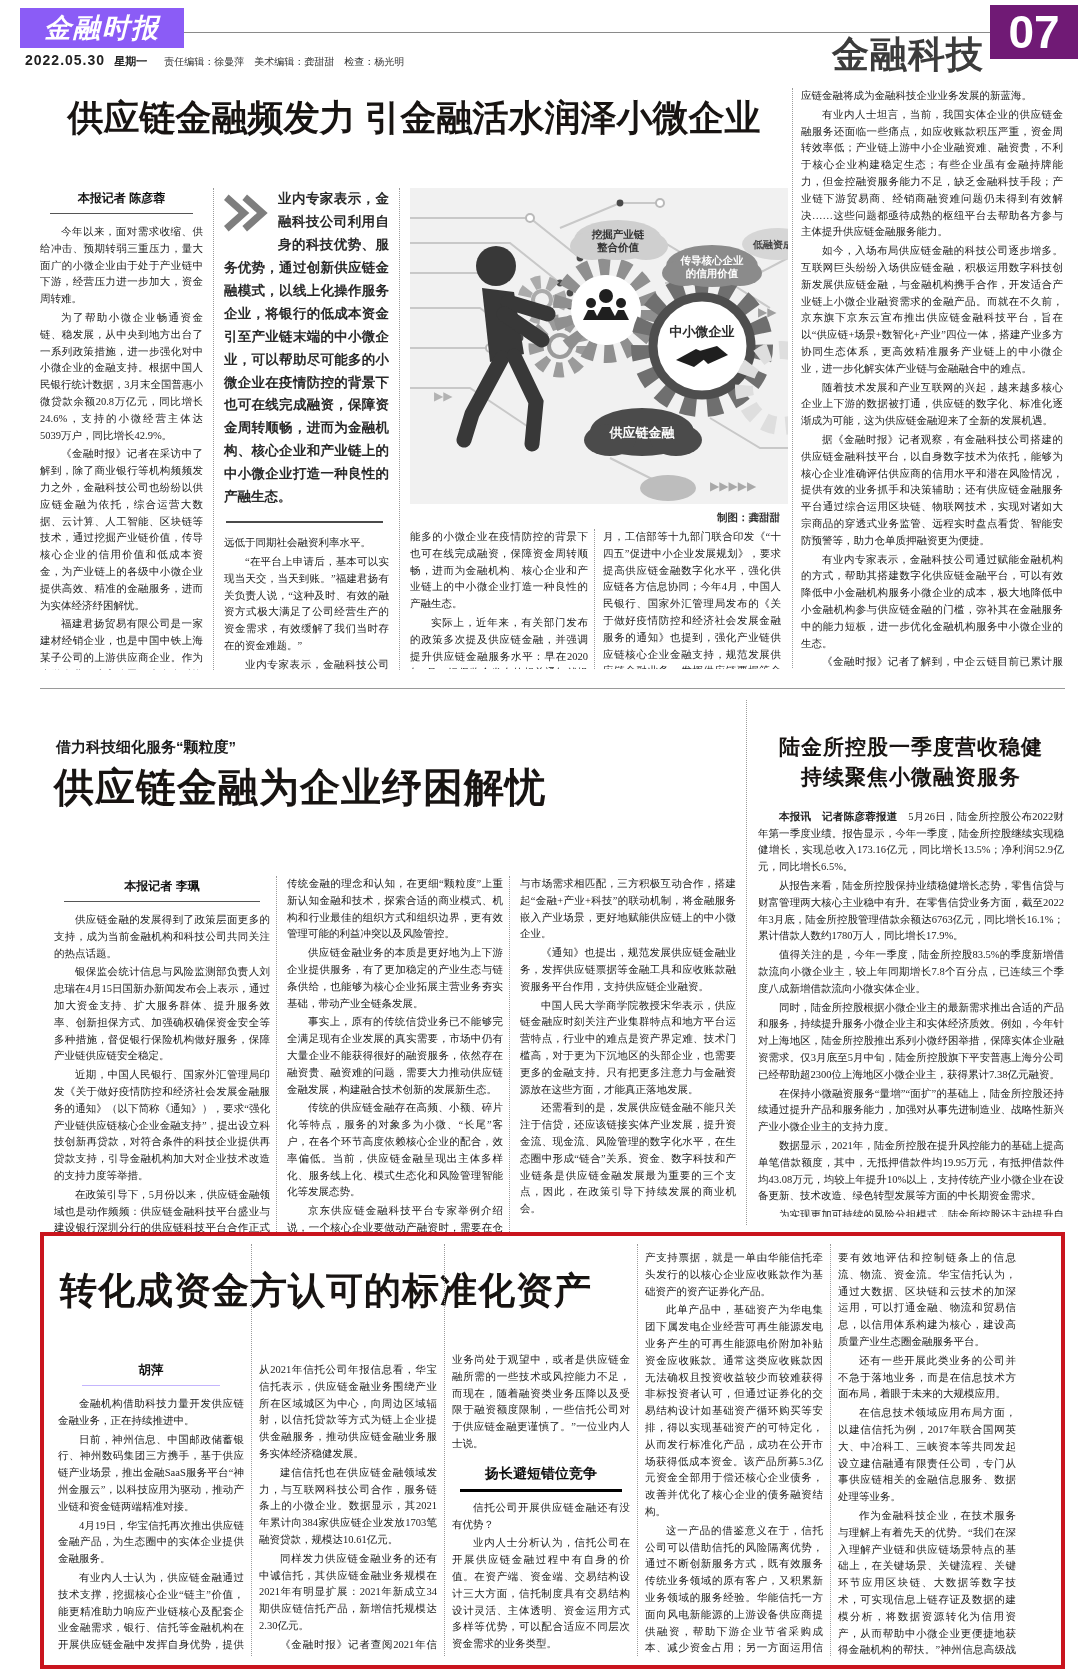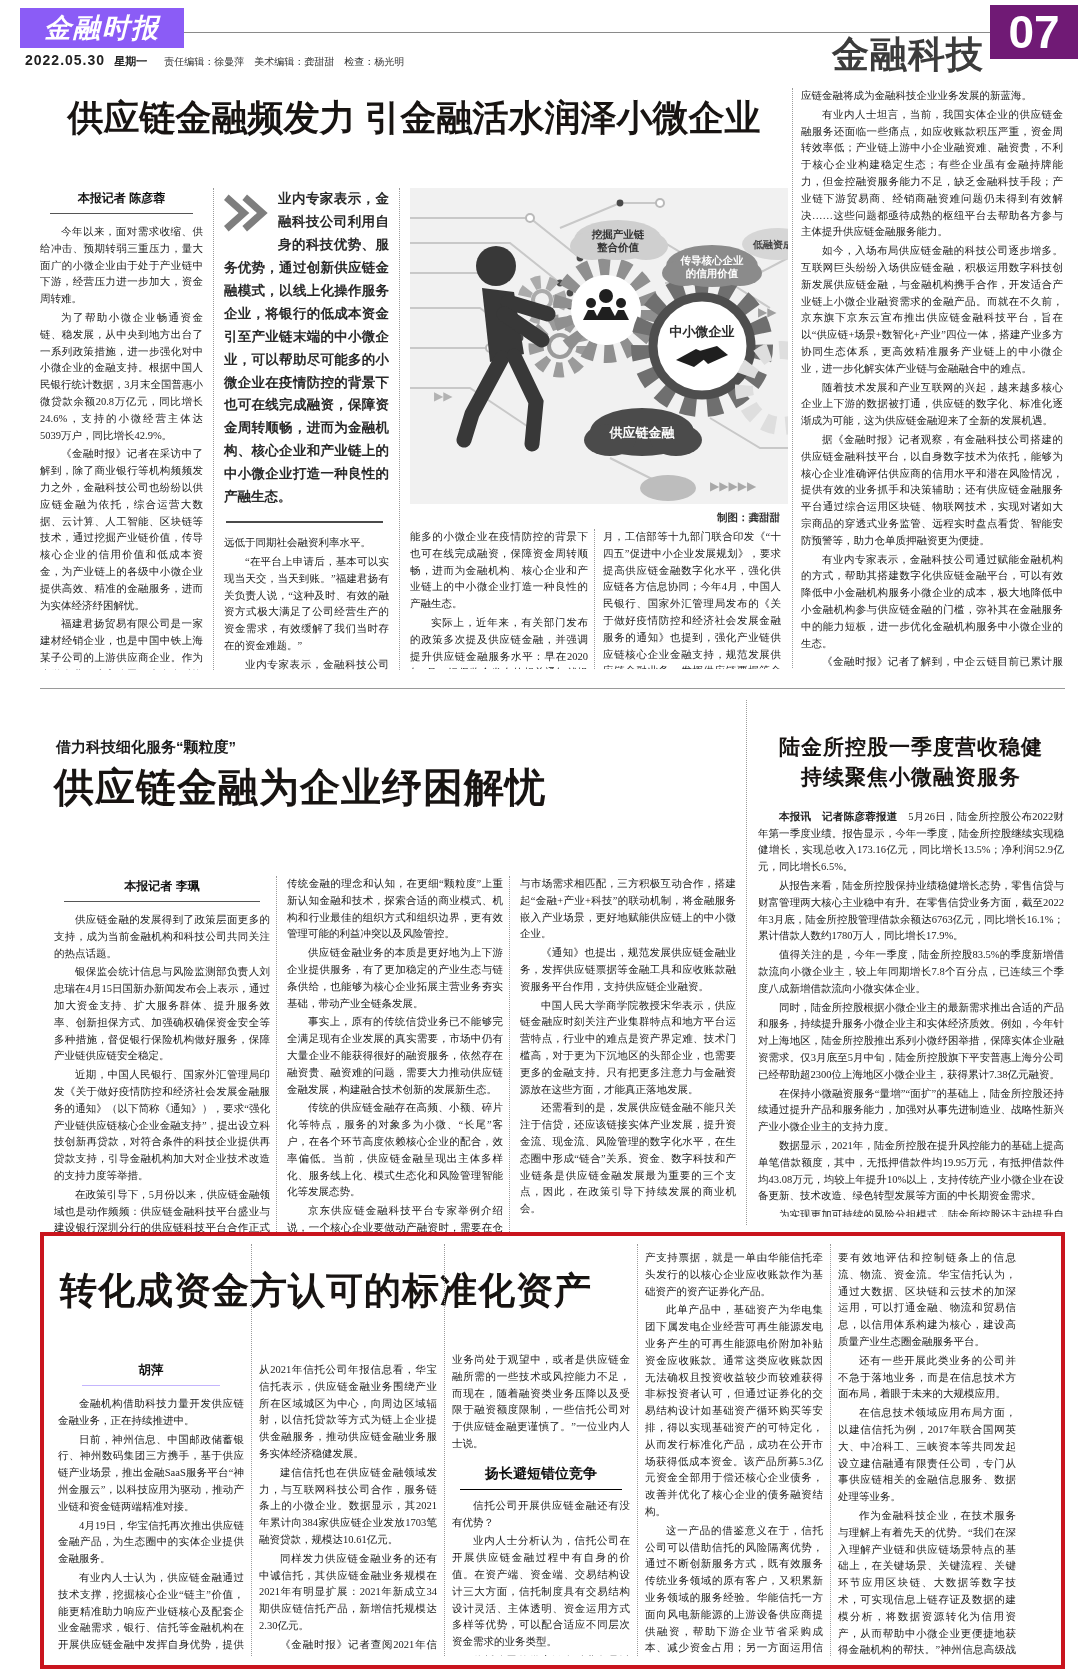--- a/index.html
+++ b/index.html
@@ -6,21 +6,21 @@
   body{width:1080px;height:1669px;position:relative;background:#ffffff;
        font-family:"Liberation Serif",serif;color:#1e1e1e;overflow:hidden;}
   .abs{position:absolute;}
   .para{font-size:10.5px;line-height:1.6;text-align:justify;margin:0 0 2px;text-indent:2em;color:#222;}
   .para.cont{text-indent:0;}
   .col{overflow:hidden;}
   .dotsep{border-left:1px dotted #9a9a9a;}
   .byline{font-family:"Liberation Sans",sans-serif;font-size:12px;font-weight:bold;text-align:center;
           border-bottom:1px solid #555;padding-bottom:6px;margin:2px 10px 10px;color:#111;}
   .col-subhead{font-family:"Liberation Sans",sans-serif;font-size:14px;font-weight:bold;text-align:center;
-          margin:12px 8px 8px;padding-bottom:6px;border-bottom:1px solid #000000;color:#111;}
+          margin:12px 8px 8px;padding-bottom:6px;border-bottom:3px solid #000000;color:#111;}
   .headline-serif{font-family:"Liberation Serif",serif;font-weight:900;color:#181412;}
   
   #masthead-logo{left:20px;top:8px;width:164px;height:40px;background:#8b5cf6;color:#fff;
       font-style:italic;font-weight:bold;font-size:27px;line-height:40px;text-align:center;letter-spacing:2px;}
   #masthead-rule{left:112px;top:32px;width:898px;height:1px;background:#8a8a8a;}
   #dateline{left:25px;top:52px;font-family:"Liberation Sans",sans-serif;font-size:11px;color:#222;}
   #dateline b.d{font-size:14px;letter-spacing:1px;}
   #dateline .eds{font-size:10px;color:#333;margin-left:14px;}
   #section-title{right:96px;top:30px;font-family:"Liberation Sans",sans-serif;font-size:37px;font-weight:bold;color:#3c3c3c;letter-spacing:1px;}
   #page-no{right:2px;top:5px;width:88px;height:54px;background:#701a75;color:#fff;

